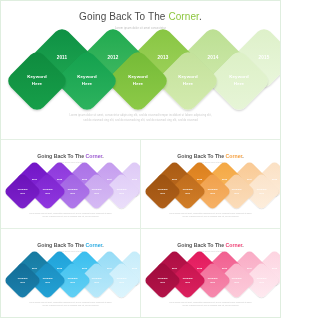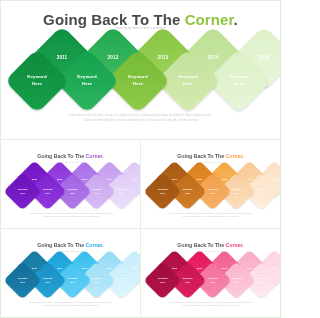--- a/index.html
+++ b/index.html
@@ -22,22 +22,22 @@
     left:0; top:0;
     width:279px; height:137px;
     background:#ffffff;
     overflow:hidden;
   }
   .hero-title {
     position:absolute;
     left:0; top:10px;
     width:100%;
     text-align:center;
-    font-size:15px;
-    font-weight:700;
+    font-size:10px;
+    font-weight:400;
     letter-spacing:.1px;
     color:#4a4a4a;
     white-space:nowrap;
   }
   .hero-title .accent { color:#8dc63f; }
   .hero-title .dot    { color:#4a4a4a; }
   .hero-sub {
     position:absolute;
     left:0; top:26px;
     width:100%;

